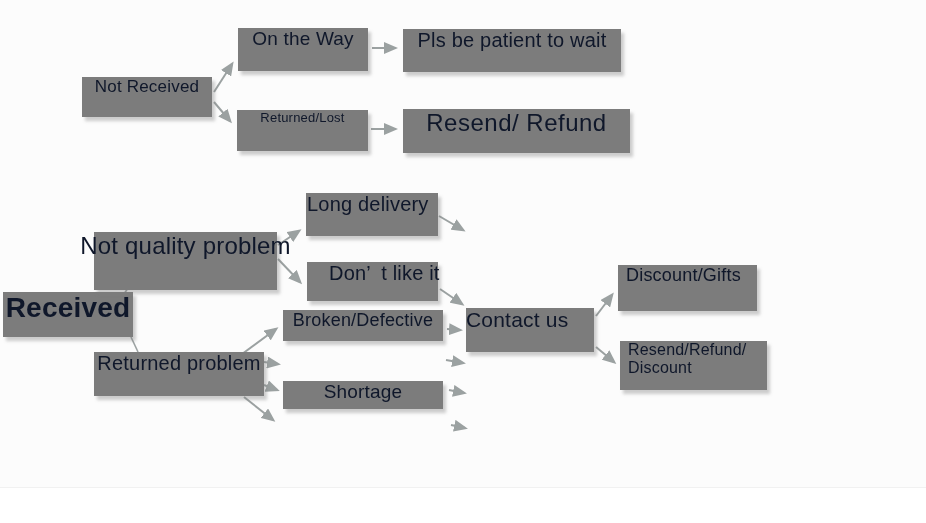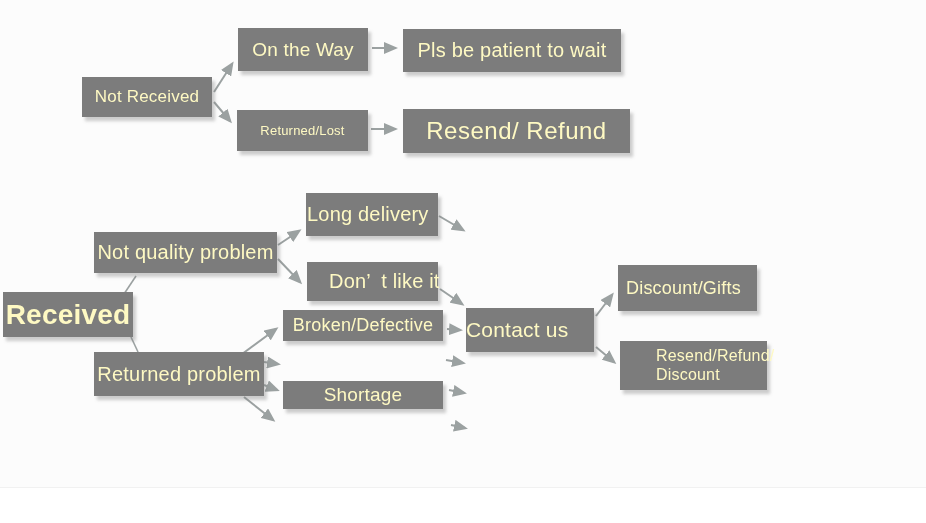--- a/index.html
+++ b/index.html
@@ -25,50 +25,49 @@
   }
   .arrows {
     position: absolute;
     left: 0; top: 0;
     width: 926px;
     height: 523px;
   }
   .node {
     position: absolute;
     background: #7c7c7c;
-    color: #fef9c3;
+    color: #0f172a;
     display: flex;
-    align-items: center;
     justify-content: center;
     box-sizing: border-box;
     box-shadow: 3px 4px 3px rgba(125,125,125,0.38);
     white-space: nowrap;
     letter-spacing: 0.2px;
   }
   .node.left { justify-content: flex-start; }
 
   .n-not-received   { left: 82px;  top: 77px;  width: 130px; height: 40px; font-size: 17px; }
   .n-on-the-way     { left: 238px; top: 28px;  width: 130px; height: 43px; font-size: 19px; }
   .n-pls-wait       { left: 403px; top: 29px;  width: 218px; height: 43px; font-size: 20px; }
   .n-returned-lost  { left: 237px; top: 110px; width: 131px; height: 41px; font-size: 13px; }
   .n-resend-refund  { left: 403px; top: 109px; width: 227px; height: 44px; font-size: 24px; letter-spacing: 0.5px; }
   .n-received       { left: 3px;   top: 292px; width: 130px; height: 45px; font-size: 28px; font-weight: 600; }
-  .n-not-quality    { left: 94px;  top: 232px; width: 183px; height: 41px; font-size: 20px; }
+  .n-not-quality    { left: 94px;  top: 232px; width: 183px; height: 58px; font-size: 24px; }
   .n-long-delivery  { left: 306px; top: 193px; width: 132px; height: 43px; font-size: 20px; padding-left: 1px; }
   .n-dont-like      { left: 307px; top: 262px; width: 131px; height: 39px; font-size: 20px; padding-left: 22px; }
   .n-broken         { left: 283px; top: 310px; width: 160px; height: 31px; font-size: 18px; }
   .n-diff-color     { left: 283px; top: 346px; width: 159px; height: 31px; font-size: 20px; }
   .n-shortage       { left: 283px; top: 381px; width: 160px; height: 28px; font-size: 19px; }
   .n-wrong-items    { left: 287px; top: 414px; width: 160px; height: 31px; font-size: 20px; }
   .n-quality        { left: 94px;  top: 352px; width: 170px; height: 44px; font-size: 20px; }
   .n-contact-us     { left: 466px; top: 308px; width: 128px; height: 44px; font-size: 21px; padding-left: 0; }
   .n-discount-gifts { left: 618px; top: 265px; width: 139px; height: 46px; font-size: 18px; padding-left: 8px; }
   .n-resend-disc    { left: 620px; top: 341px; width: 147px; height: 49px; font-size: 16px; padding-left: 8px; white-space: normal; }
   .n-resend-disc .lines { line-height: 1.15; }
-  .n-resend-disc .lines span { display: block; margin-left: 28px; }
+  .n-resend-disc .lines span { display: block; }
 </style>
 </head>
 <body>
 
 <div class="canvas">
   <div class="paper-tint"></div>
 
   <svg class="arrows" width="926" height="523" viewBox="0 0 926 523">
     <defs>
       <marker id="ah" markerWidth="7" markerHeight="6" refX="5.5" refY="3" orient="auto">

